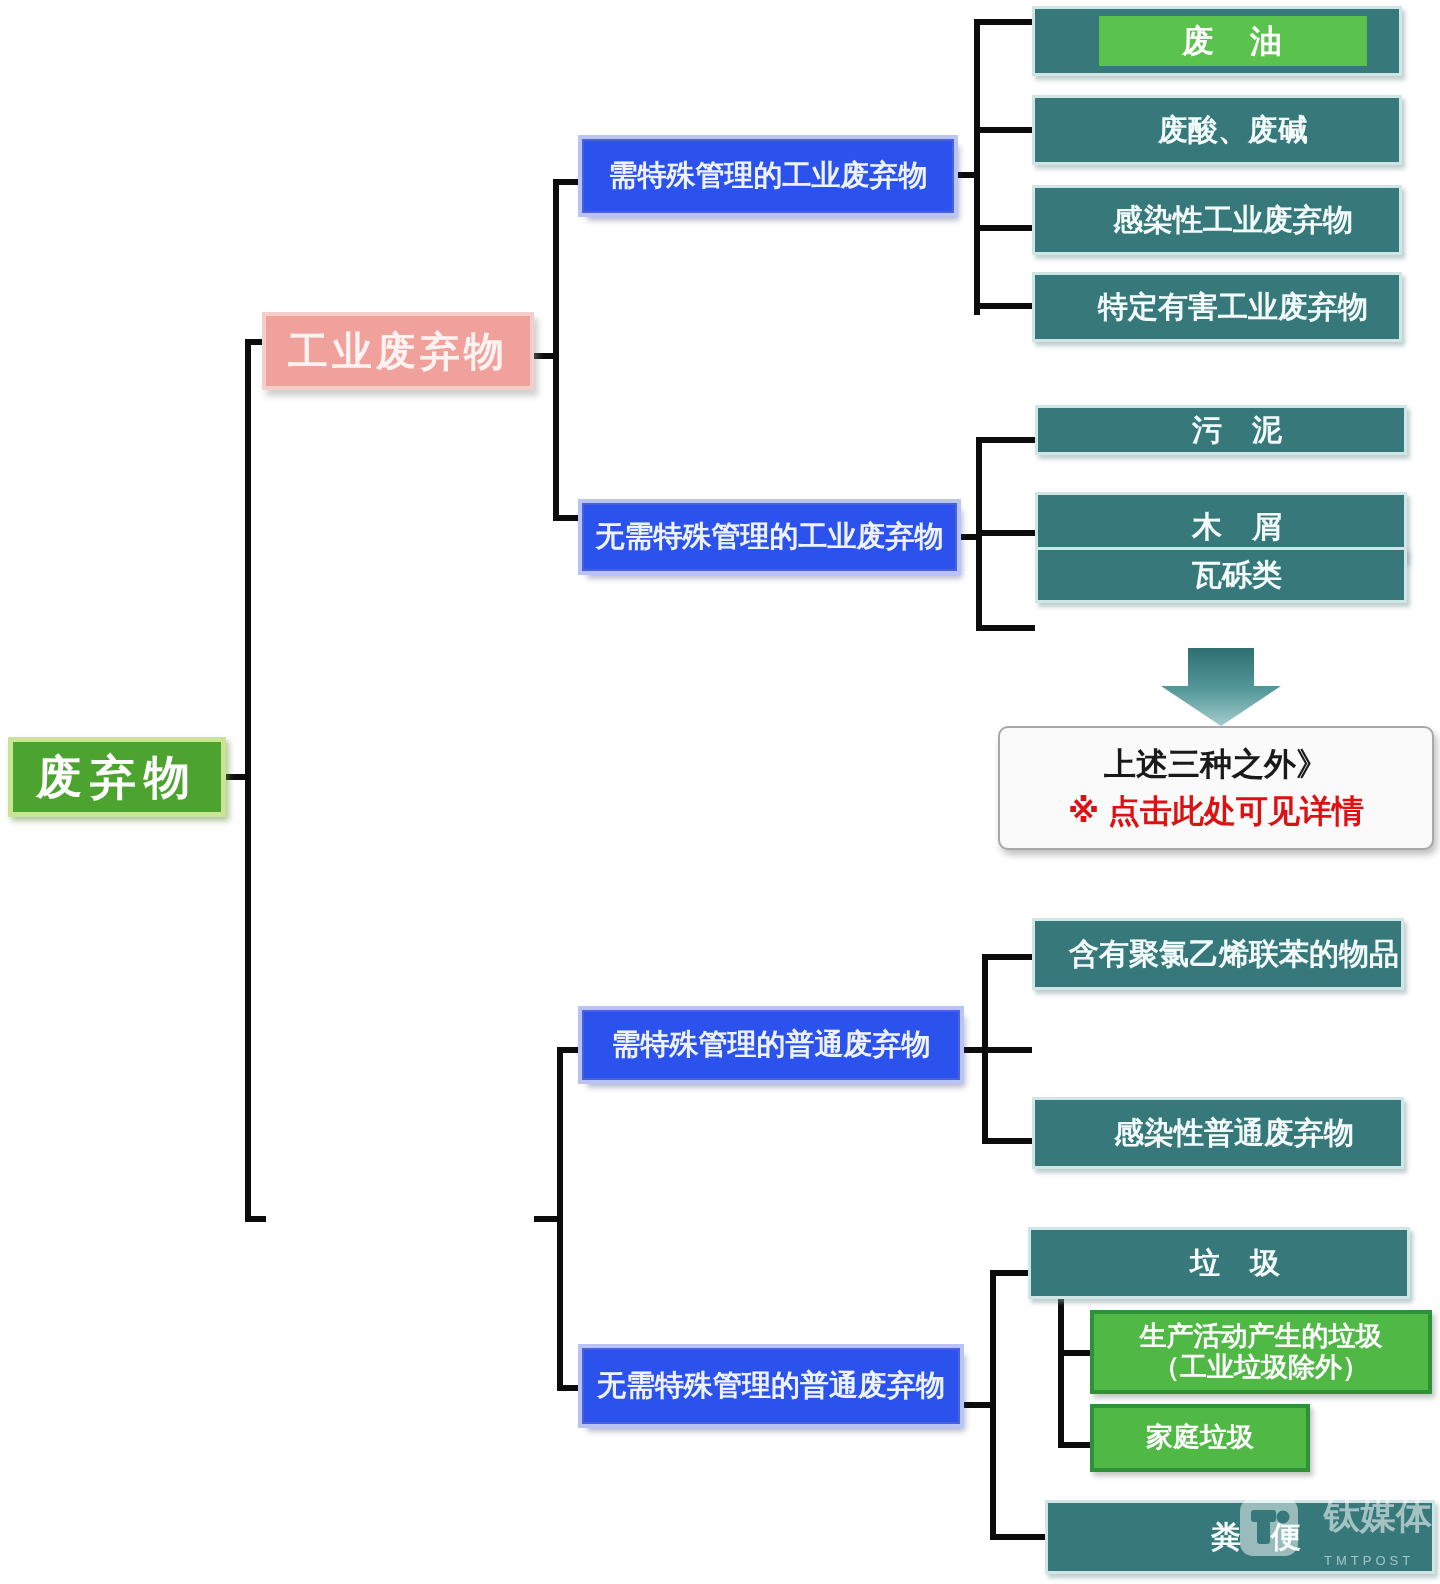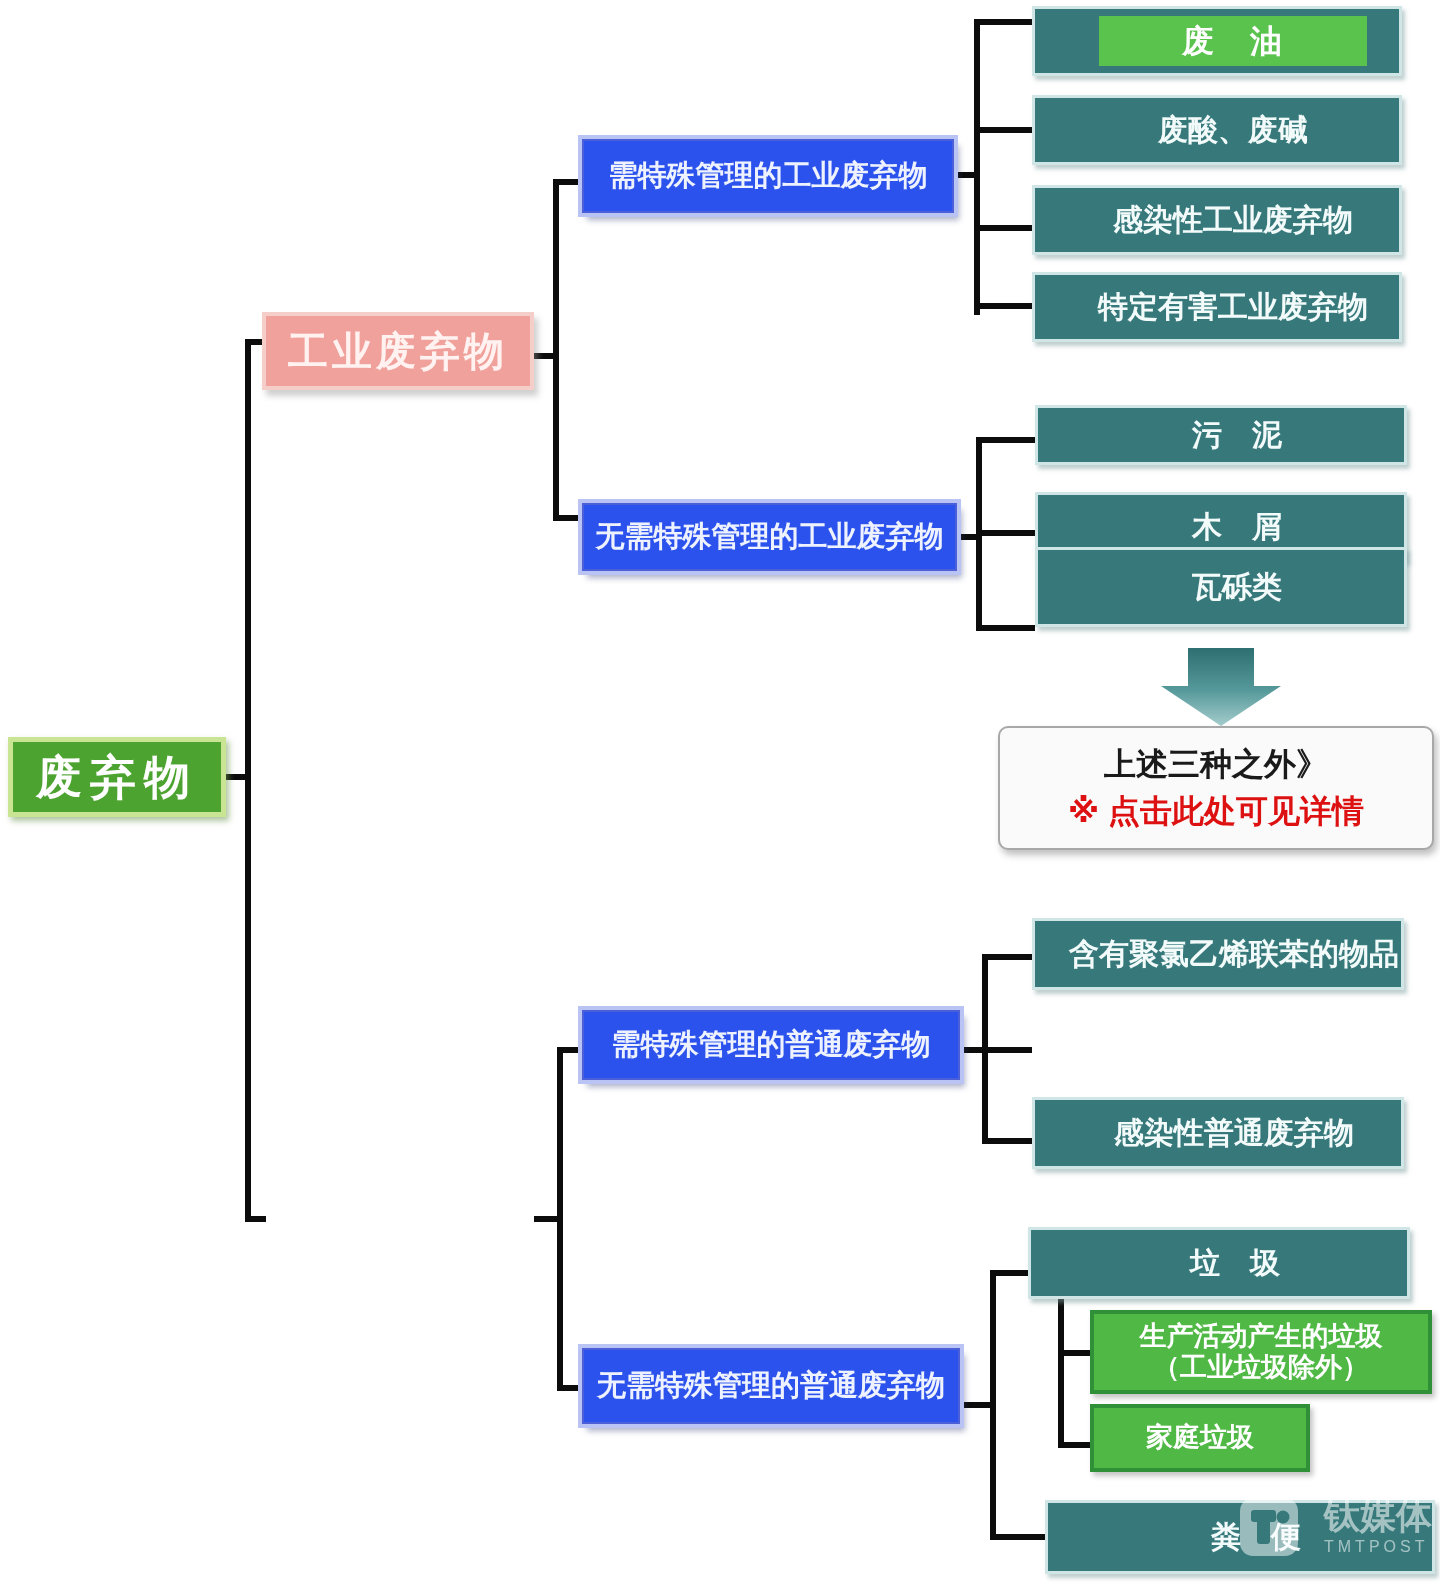--- a/index.html
+++ b/index.html
@@ -45,21 +45,21 @@
   .note .l2{font-size:32px;font-weight:bold;}
   .line{position:absolute;background:#0c0c0c;}
   .arrow{
     position:absolute;left:1161px;top:648px;width:120px;height:78px;
     background:linear-gradient(180deg,#2e6f71 0%,#579a9b 55%,#a5cccd 100%);
     clip-path:polygon(27px 0,93px 0,93px 38px,120px 38px,60px 78px,0 38px,27px 38px);
   }
   .watermark{position:absolute;left:1240px;top:1498px;display:flex;opacity:.55;gap:16px;}
   .wm-text{margin-left:10px;color:#ffffff;}
   .wm-cn{font-size:36px;font-weight:bold;line-height:1;}
-  .wm-en{font-size:16px;letter-spacing:4px;line-height:1;margin-top:5px;}
+  .wm-en{font-size:13px;letter-spacing:4px;line-height:1;margin-top:20px;}
 </style>
 </head>
 <body>
 
 <div id="canvas">
 
   <div class="line" style="left:226px;top:774px;width:22px;height:6px"></div>
   <div class="line" style="left:245px;top:339px;width:6px;height:883px"></div>
   <div class="line" style="left:245px;top:339px;width:17px;height:6px"></div>
   <div class="line" style="left:245px;top:1216px;width:21px;height:6px"></div>
@@ -130,27 +130,27 @@
   <div class="box teal" style="left:1032px;top:95px;width:370px;height:70px">
     <span>废酸、废碱</span>
   </div>
   <div class="box teal" style="left:1032px;top:185px;width:370px;height:70px">
     <span>感染性工业废弃物</span>
   </div>
   <div class="box teal" style="left:1032px;top:272px;width:370px;height:70px">
     <span>特定有害工业废弃物</span>
   </div>
 
-  <div class="box teal" style="left:1035px;top:405px;width:372px;height:60px">
+  <div class="box teal" style="left:1035px;top:405px;width:372px;height:50px">
     <span>污　泥</span>
   </div>
   <div class="box teal" style="left:1035px;top:492px;width:372px;height:70px">
     <span>木　屑</span>
   </div>
-  <div class="box teal" style="left:1035px;top:547px;width:372px;height:80px">
+  <div class="box teal" style="left:1035px;top:547px;width:372px;height:56px">
     <span>瓦砾类</span>
   </div>
 
   <div class="arrow"></div>
   <div class="box note" style="left:998px;top:726px;width:436px;height:124px">
     <span class="l1">上述三种之外》</span>
     <span class="l2" style="color:#dd1111">※ 点击此处可见详情</span>
   </div>
 
   <div class="box teal" style="left:1032px;top:918px;width:372px;height:72px">

